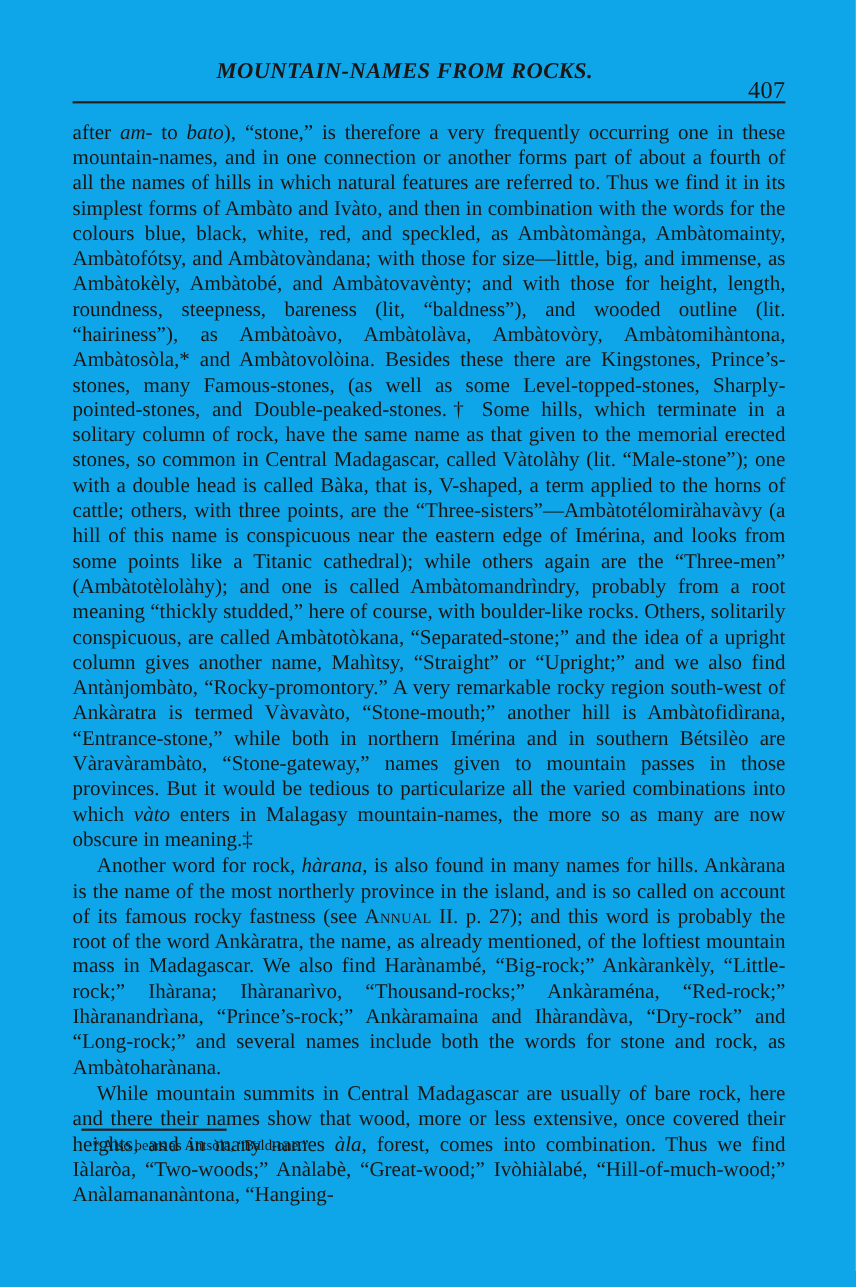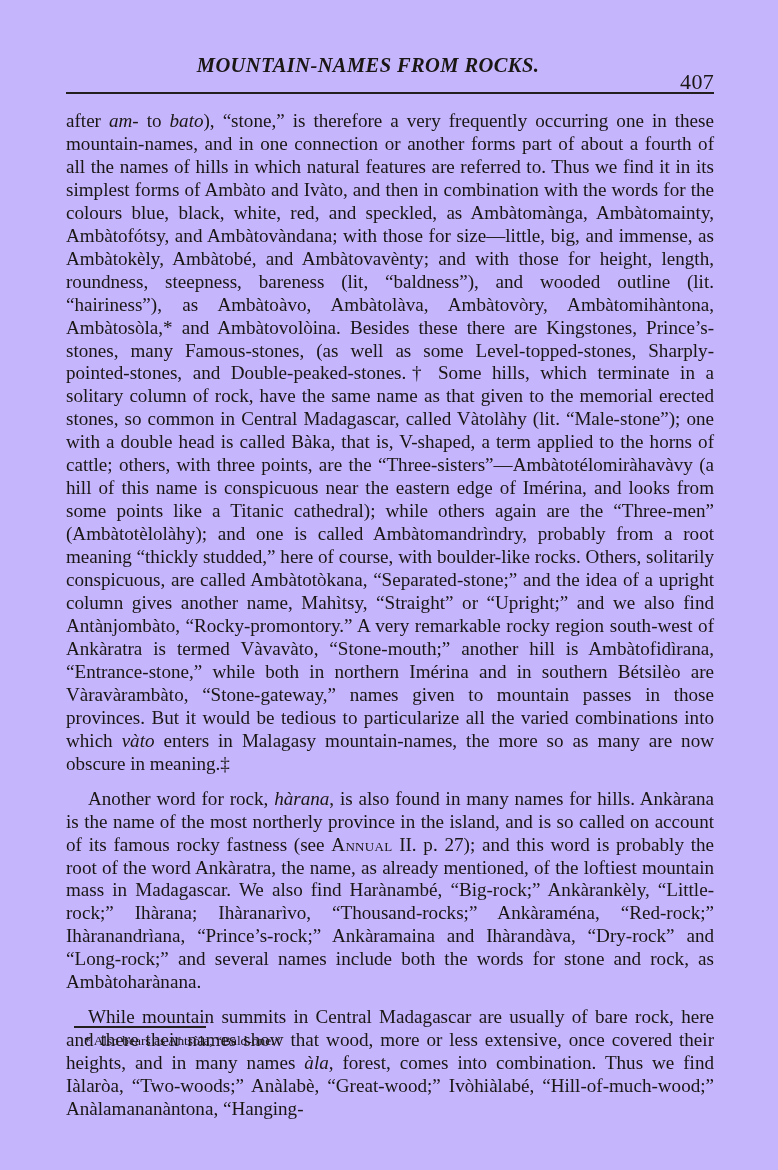--- a/index.html
+++ b/index.html
@@ -14,21 +14,21 @@
     color: #1a1714;
     position: relative;
     overflow: hidden;
   }
   .page {
     position: absolute;
     left: 0;
     top: 0;
     width: 778px;
     height: 1170px;
-    background: #c4b5fd;
+    background: #0ea5e9;
   }
   .content {
     position: absolute;
     left: 66px;
     top: 0;
     width: 648px;
   }
   
   .header-row {
     position: relative;
@@ -75,21 +75,21 @@
     hyphens: none;
   }
   .body-text p {
     margin: 0;
     text-indent: 0;
   }
   .body-text p.indented {
     text-indent: 22px;
   }
   .body-text p + p {
-    margin-top: 12px;
+    margin-top: 1px;
   }
   i, .ital { }
   .smallcaps {
     font-variant: small-caps;
     letter-spacing: 0.3px;
   }
   
   .footnote-area {
     position: absolute;
     left: 66px;

